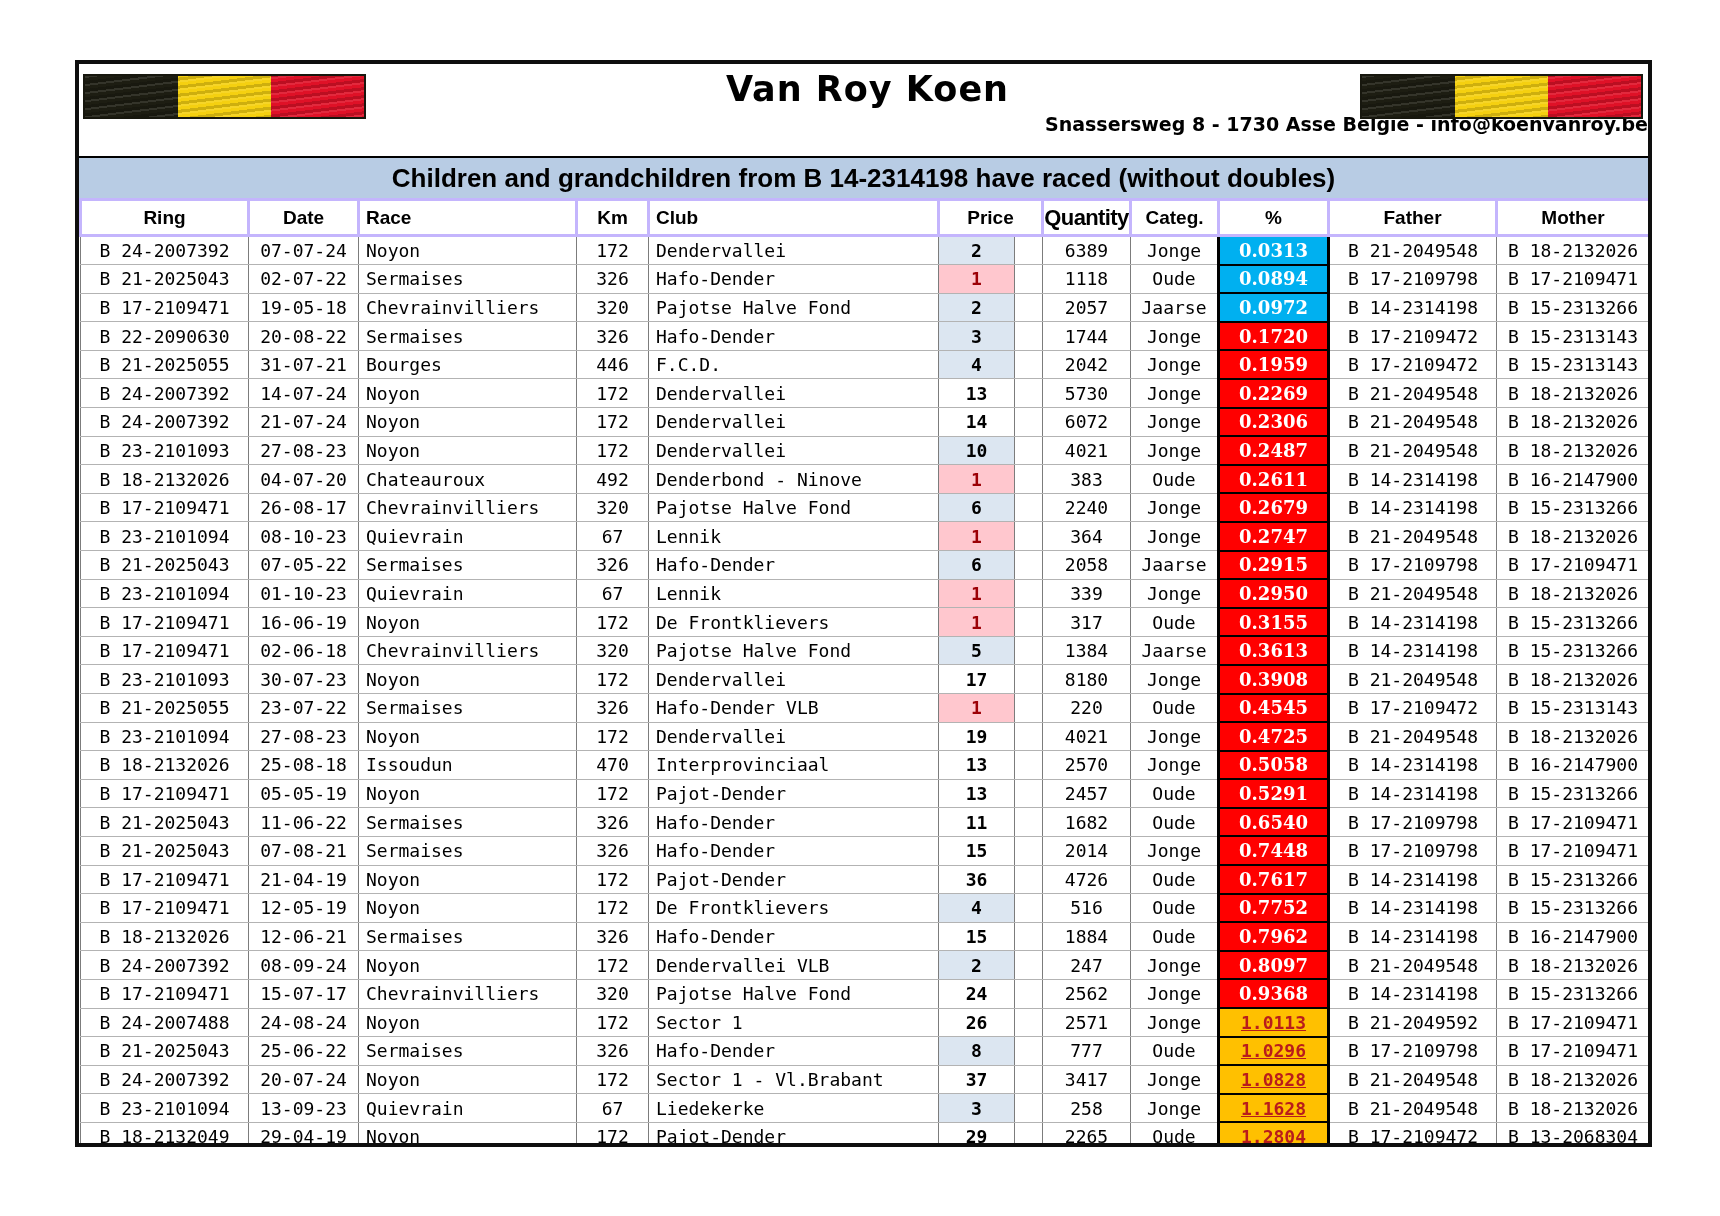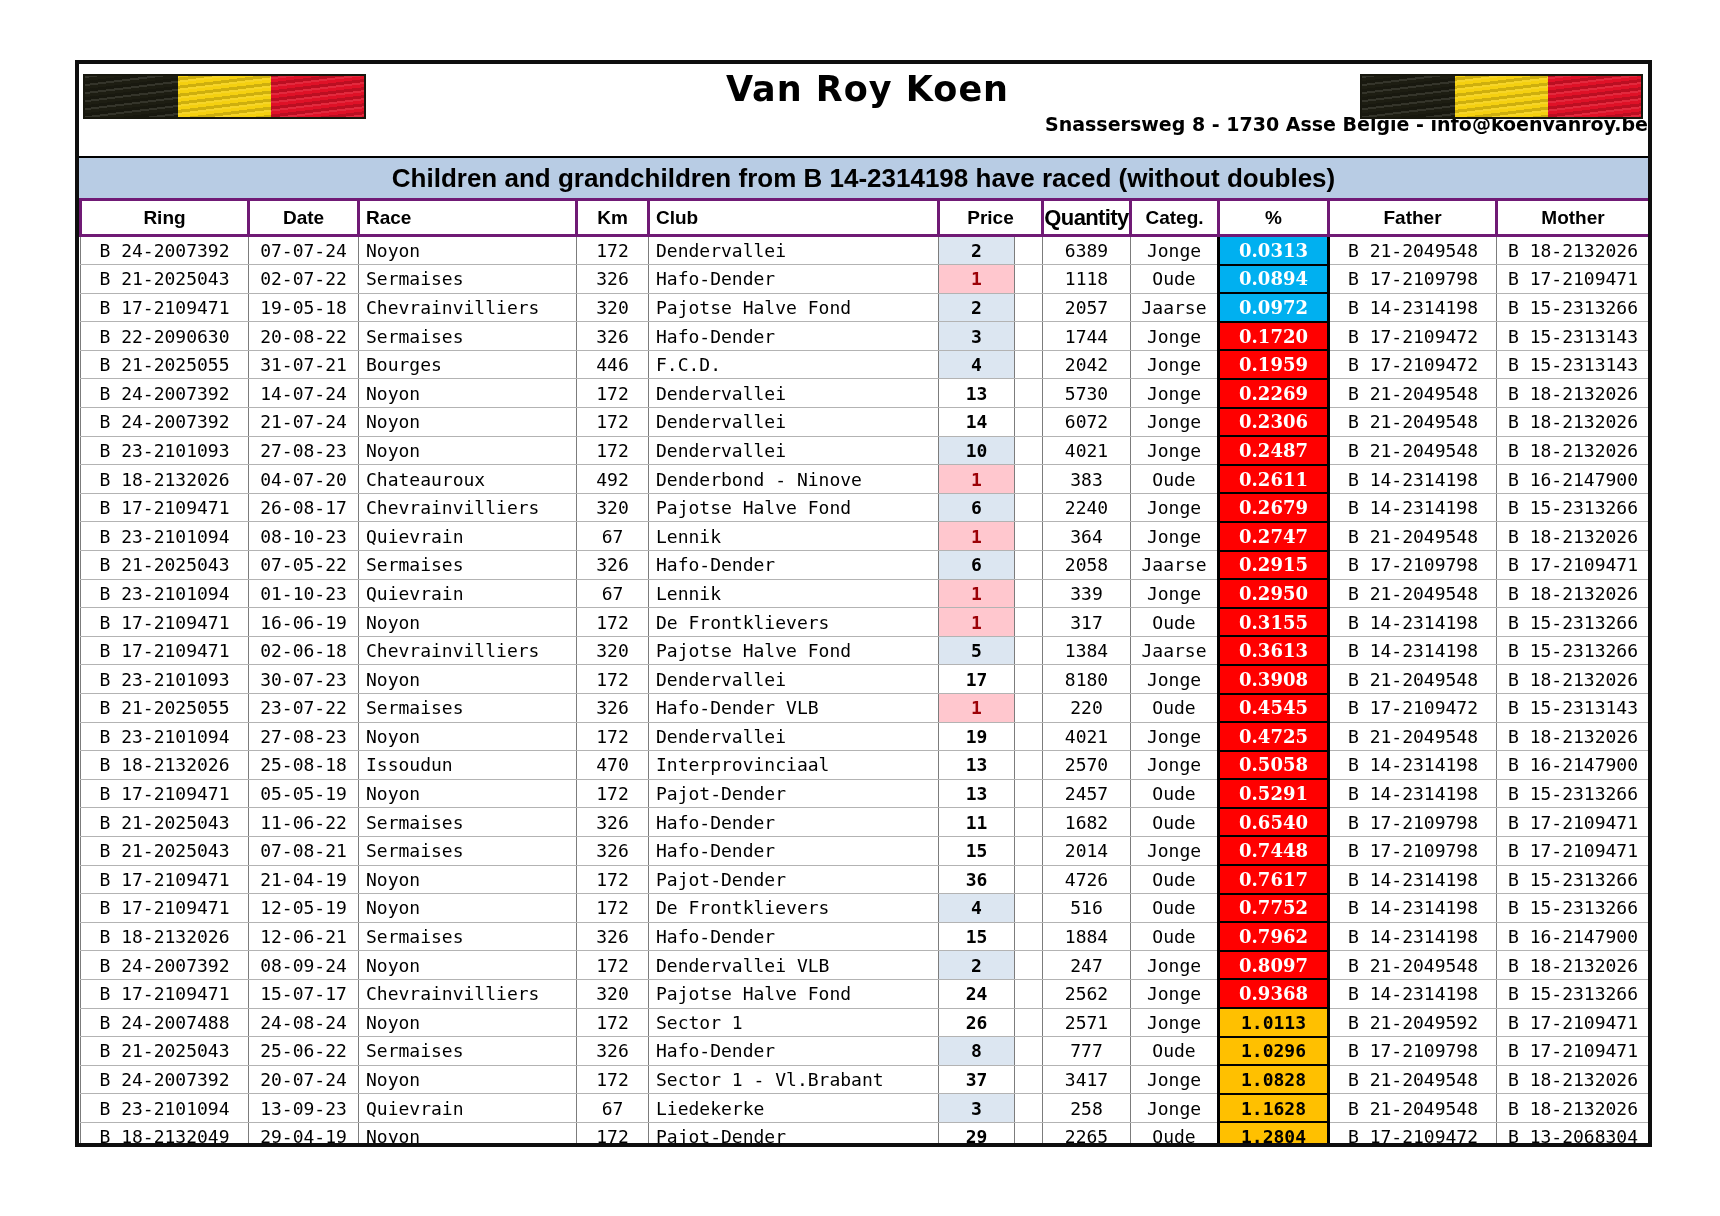--- a/index.html
+++ b/index.html
@@ -26,21 +26,21 @@
   .subtitle{text-align:right;font-family:"DejaVu Sans",sans-serif;font-weight:bold;
             font-size:19px;margin-top:1px;}
 
   
   .banner{height:40px;line-height:40px;text-align:center;background:var(--banner-bg,#b8cce4);
           border-top:2px solid #000;font-family:Liberation Sans, sans-serif;
           font-weight:bold;font-size:26px;}
 
   
   table.results{border-collapse:collapse;table-layout:fixed;width:100%;}
-  .results thead th{border:3px solid #701a75;background:#fff;height:33px;
+  .results thead th{border:3px solid #c4b5fd;background:#fff;height:33px;
           font-family:"Liberation Sans","DejaVu Sans",sans-serif;font-weight:bold;
           font-size:19px;text-align:center;padding:0;overflow:hidden;vertical-align:middle;}
   .results thead th.left{text-align:left;padding-left:6px;}
   .results thead th.th-tight{font-size:22px;letter-spacing:-0.6px;margin-left:28px;}
   .results tbody td{border-top:1px solid #b3b3b3;border-bottom:1px solid #b3b3b3;
           border-left:1px solid #7c7c7c;border-right:1px solid #7c7c7c;
           height:26.6px;padding:0;font-size:18px;text-align:center;
           overflow:hidden;white-space:nowrap;vertical-align:middle;}
   .results tbody td.left{text-align:left;padding-left:7px;}
 
@@ -53,21 +53,21 @@
   td.p-first{background:var(--price-first-bg,#ffc7ce);color:var(--price-first-text,#9c0006);font-weight:bold;}
   td.p-top{background:var(--price-top-bg,#dce6f1);font-weight:bold;}
   td.p-plain{font-weight:bold;}
 
   
   .results tbody td.c-pct{border-left:3px solid #000;border-right:3px solid #000;
           border-top:2px solid #000;border-bottom:2px solid #000;}
   td.pct-low{background:var(--pct-low,#00b0f0);}
   td.pct-mid{background:var(--pct-mid,#ff0000);}
   td.pct-low,td.pct-mid{color:#fff;font-family:"DejaVu Serif",serif;font-weight:bold;font-size:20px;}
-  td.pct-high{background:var(--pct-high,#ffc000);color:#000000;font-weight:bold;font-size:18px;}
+  td.pct-high{background:var(--pct-high,#ffc000);color:#b91c1c;font-weight:bold;font-size:18px;text-decoration:underline;}
 </style>
 </head>
 <body>
 
 <div class="page">
   <div class="sheet">
 
     <div class="masthead">
       <div class="flag flag-left"></div>
       <div class="title">Van Roy Koen</div>

